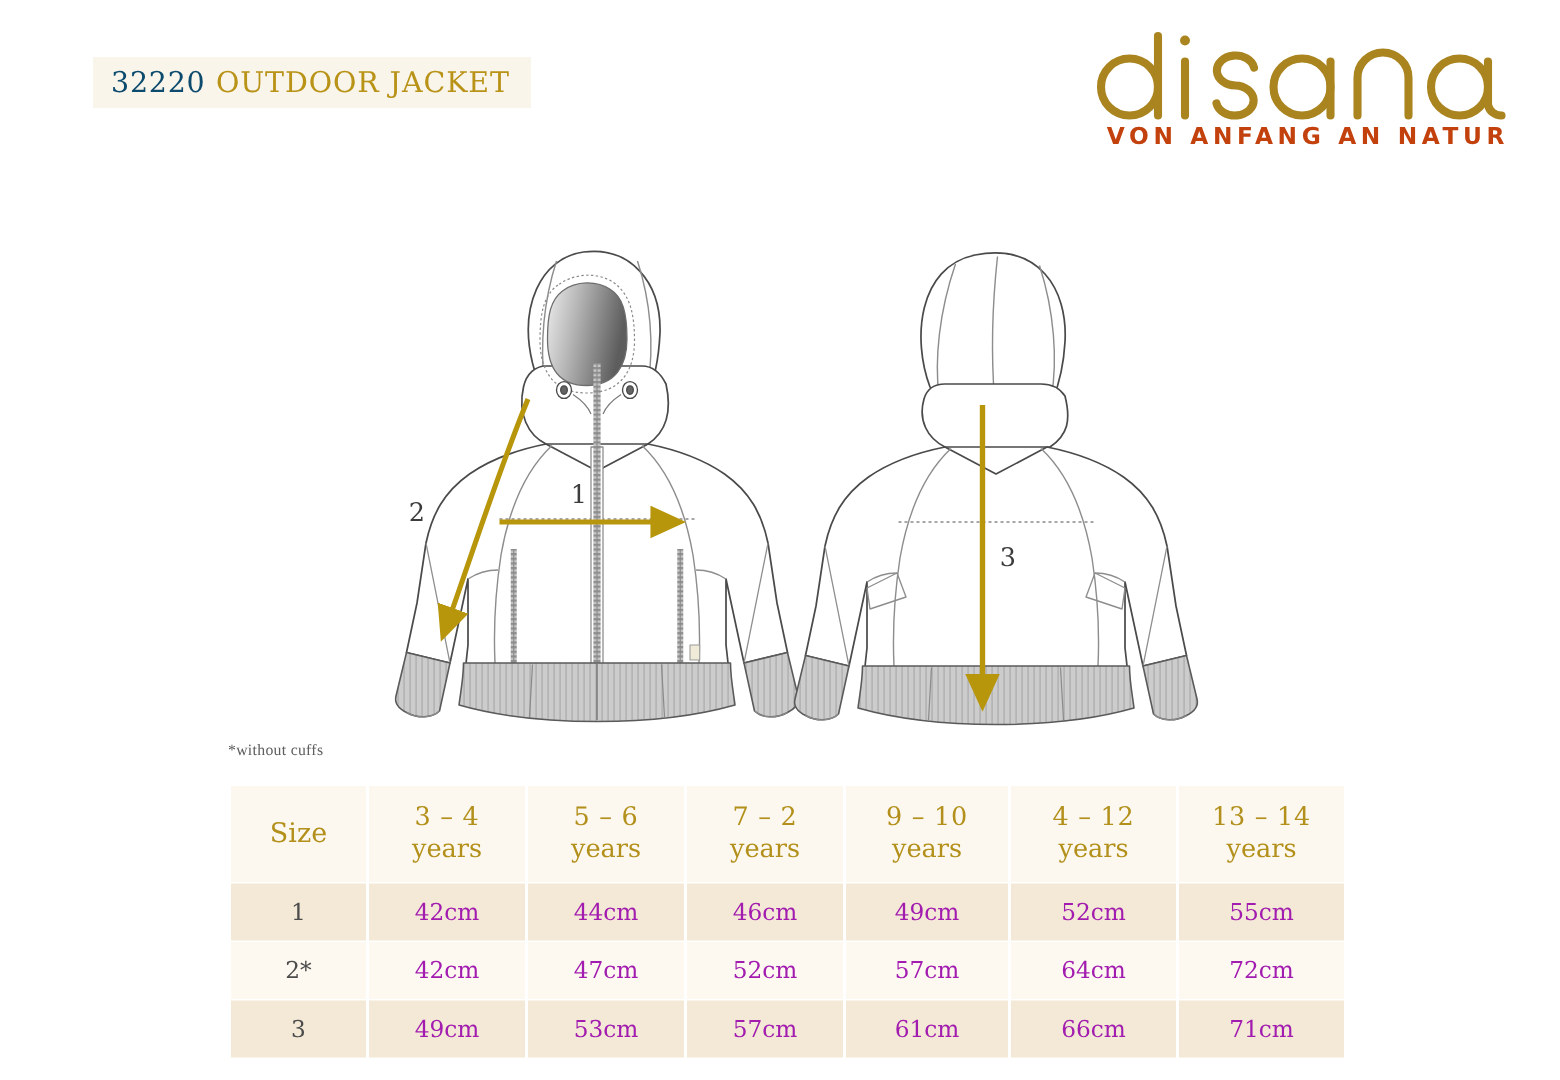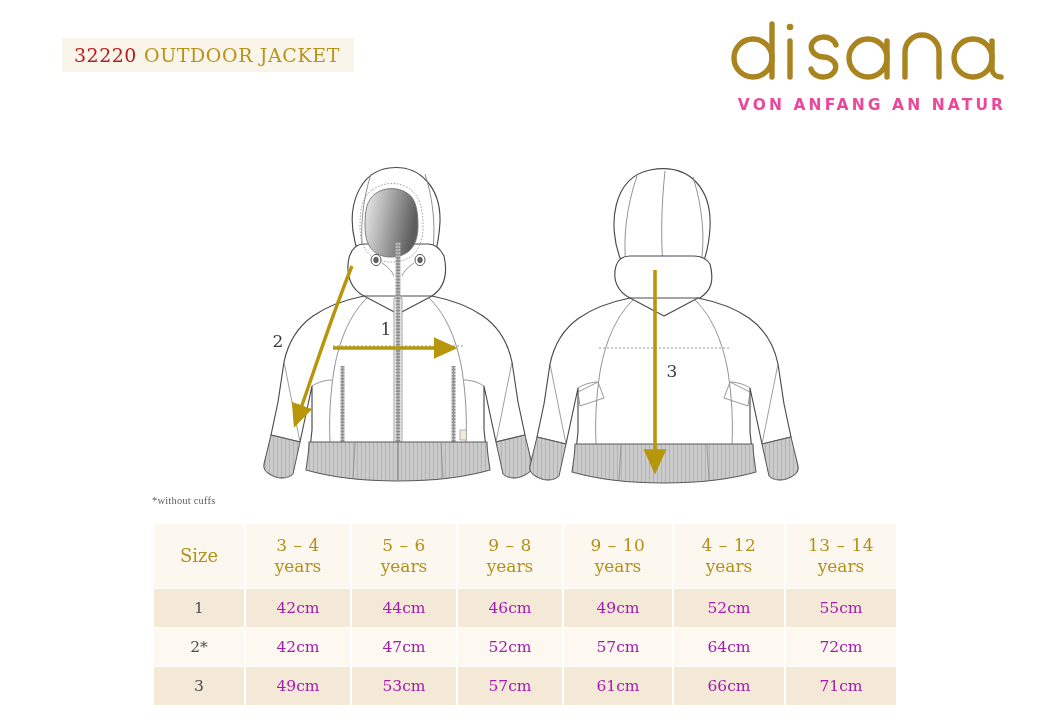--- a/index.html
+++ b/index.html
@@ -28,45 +28,45 @@
     height: 34px;
     padding: 0 14px 0 12px;
     background: #faf5ea;
     display: flex;
     align-items: center;
     white-space: nowrap;
   }
   #title-badge .t-num {
     font-family: "DejaVu Serif", serif;
     font-size: 19px;
-    color: #b91c1c;
+    color: #0c4a6e;
     letter-spacing: 0.5px;
   }
   #title-badge .t-name {
     font-family: "DejaVu Serif", serif;
     font-size: 19px;
     color: #b99318;
     letter-spacing: 0.6px;
     margin-left: 7px;
     text-align: right;
   }
 
   #brand-block {
     position: absolute;
     right: 22px; top: 18px;
     width: 292px;
     text-align: center;
   }
   #brand-logo { display: block; }
   #brand-tagline {
-    margin-top: 16px;
+    margin-top: 2px;
     font-family: "DejaVu Sans", sans-serif;
     font-size: 15.5px;
     letter-spacing: 3.1px;
-    color: #ec4899;
+    color: #c2410c;
     font-weight: 600;
   }
 
   
   #illustration {
     position: absolute;
     left: 0; top: 130px;
     width: 1040px; height: 360px;
   }
 
@@ -330,21 +330,21 @@
       <th class="size-head">Size</th>
       <th>
         <span class="rng">3 – 4</span>
         <span class="yrs">years</span>
       </th>
       <th>
         <span class="rng">5 – 6</span>
         <span class="yrs">years</span>
       </th>
       <th>
-        <span class="rng">9 – 8</span>
+        <span class="rng">7 – 2</span>
         <span class="yrs">years</span>
       </th>
       <th>
         <span class="rng">9 – 10</span>
         <span class="yrs">years</span>
       </th>
       <th>
         <span class="rng">4 – 12</span>
         <span class="yrs">years</span>
       </th>

